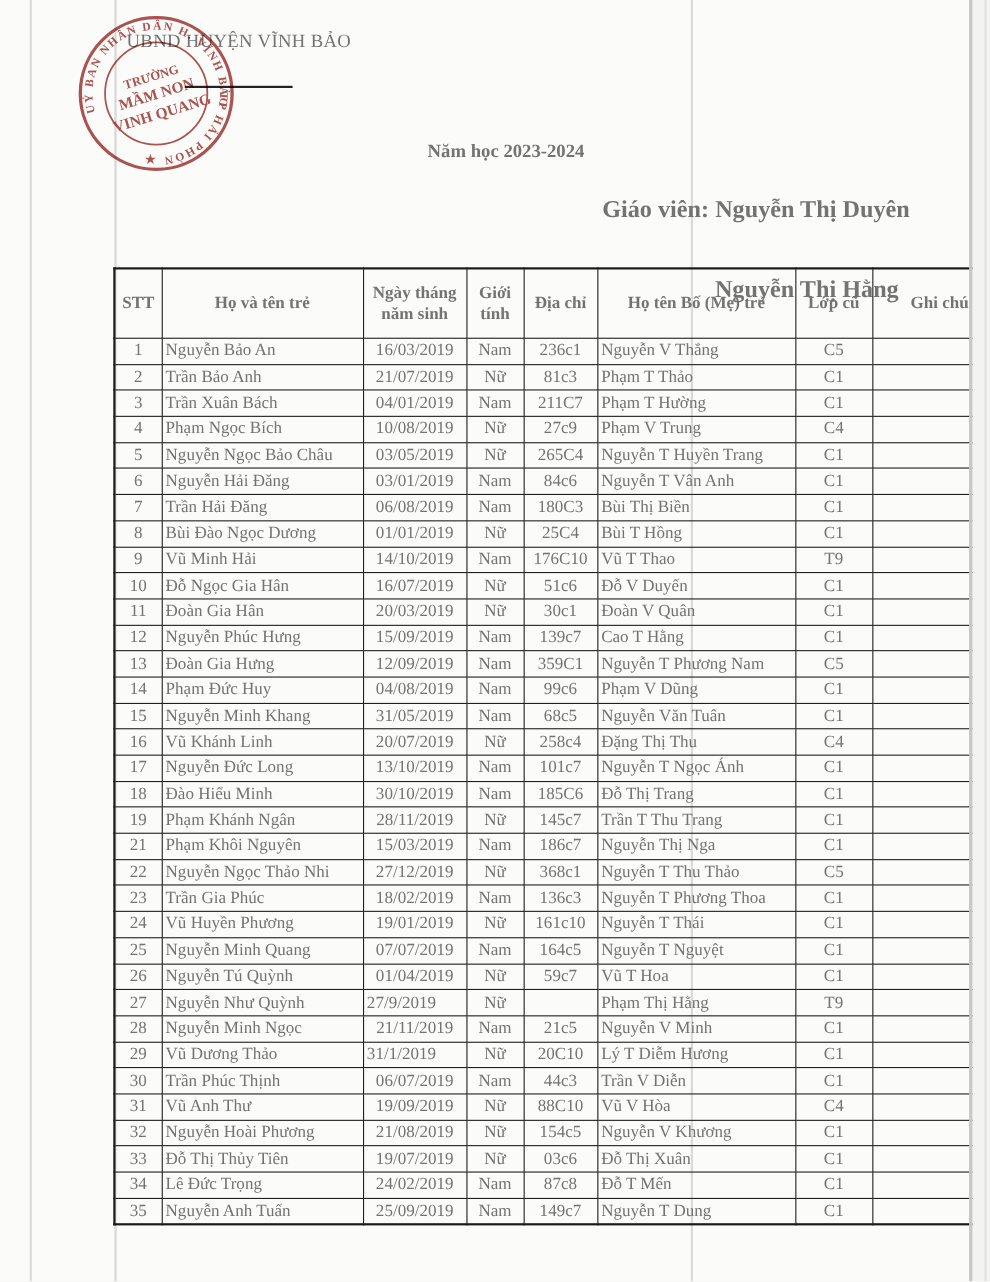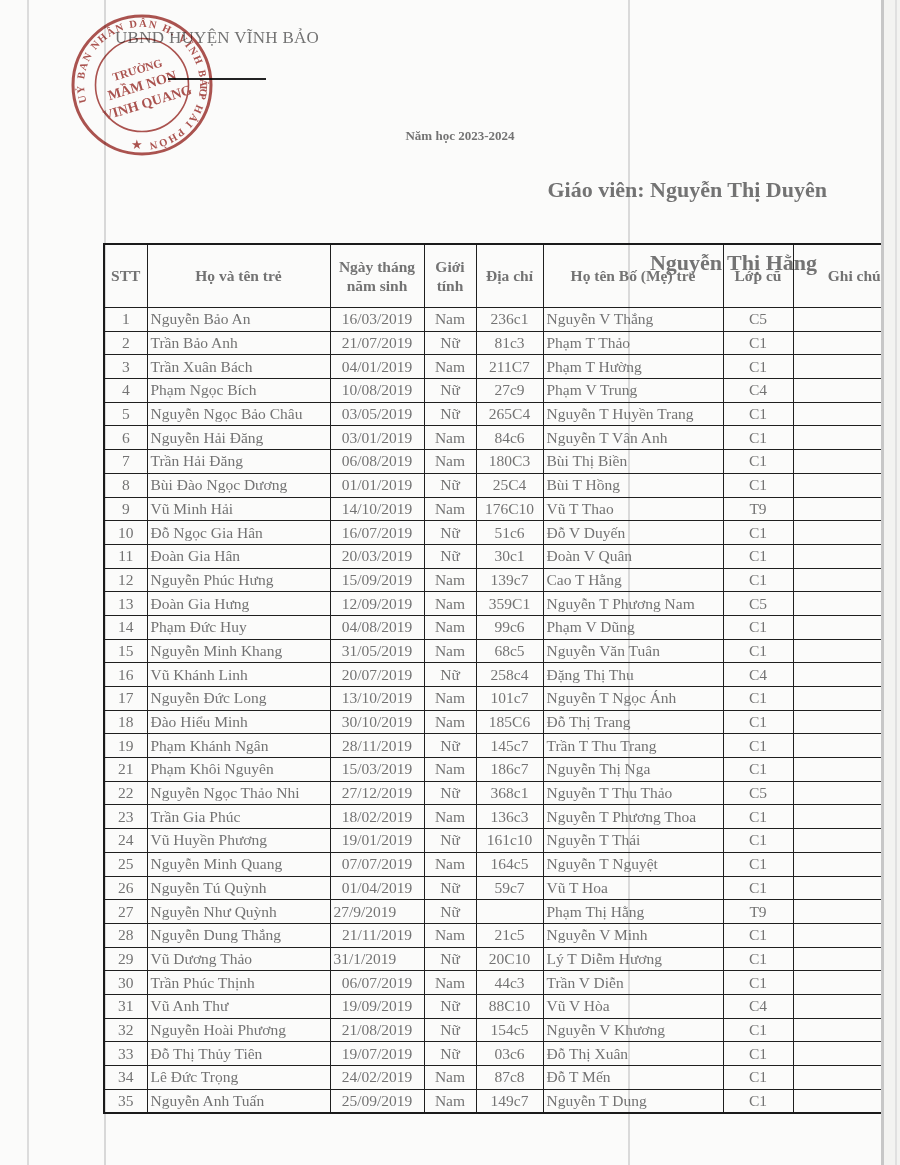--- a/index.html
+++ b/index.html
@@ -15,21 +15,21 @@
   .fold-a{left:104px;width:1.5px;background:#cfcfcf;opacity:.8;}
   .fold-b{left:628px;width:1.5px;background:#d6d6d6;opacity:.9;}
   .edge-right{left:881px;width:2.5px;background:#c7c7c7;z-index:3;}
   .edge-right2{left:895px;width:1.5px;background:#e0e0e0;z-index:3;}
   .right-band{position:absolute;top:0;left:884px;width:16px;height:100%;background:#f3f3f1;z-index:2;}
 
   .org1{position:absolute;left:115px;top:28px;font-size:17px;letter-spacing:.3px;}
   .org2{position:absolute;left:84px;top:51px;font-size:17.5px;font-weight:bold;letter-spacing:.3px;}
   .org-rule{position:absolute;left:168px;top:78px;width:98px;height:2px;background:#232323;}
   .title{position:absolute;left:35px;right:0;top:102px;text-align:center;font-weight:bold;font-size:18px;letter-spacing:.2px;}
-  .subtitle{position:absolute;left:20px;right:0;top:128px;text-align:center;font-weight:bold;font-size:13px;}
+  .subtitle{position:absolute;left:20px;right:0;top:128px;text-align:center;font-weight:bold;font-size:17px;}
   .teachers{position:absolute;right:73px;top:177px;text-align:right;font-weight:bold;font-size:22px;line-height:25px;}
   .teachers .t2{margin-right:10px;margin-top:48px;}
 
   .stamp{position:absolute;left:68px;top:11px;width:148px;height:148px;z-index:4;opacity:.88;mix-blend-mode:multiply;}
 
   .tablewrap{position:absolute;left:61px;top:243px;width:812px;z-index:1;margin-left:42px;}
   table.roster{border-collapse:collapse;table-layout:fixed;width:812px;background:transparent;}
   table.roster col.c1{width:43px}  table.roster col.c2{width:183px}
   table.roster col.c3{width:94px}  table.roster col.c4{width:52px}
   table.roster col.c5{width:67px}  table.roster col.c6{width:180px}
@@ -364,21 +364,21 @@
             <td class="l">Nguyễn Như Quỳnh</td>
             <td class="r">27/9/2019</td>
             <td class="c">Nữ</td>
             <td class="c"></td>
             <td class="l">Phạm Thị Hằng</td>
             <td class="c">T9</td>
             <td class="c"></td>
           </tr>
           <tr>
             <td class="c">28</td>
-            <td class="l">Nguyễn Dung Thắng</td>
+            <td class="l">Nguyễn Minh Ngọc</td>
             <td class="c">21/11/2019</td>
             <td class="c">Nam</td>
             <td class="c">21c5</td>
             <td class="l">Nguyễn V Minh</td>
             <td class="c">C1</td>
             <td class="c"></td>
           </tr>
           <tr>
             <td class="c">29</td>
             <td class="l">Vũ Dương Thảo</td>

